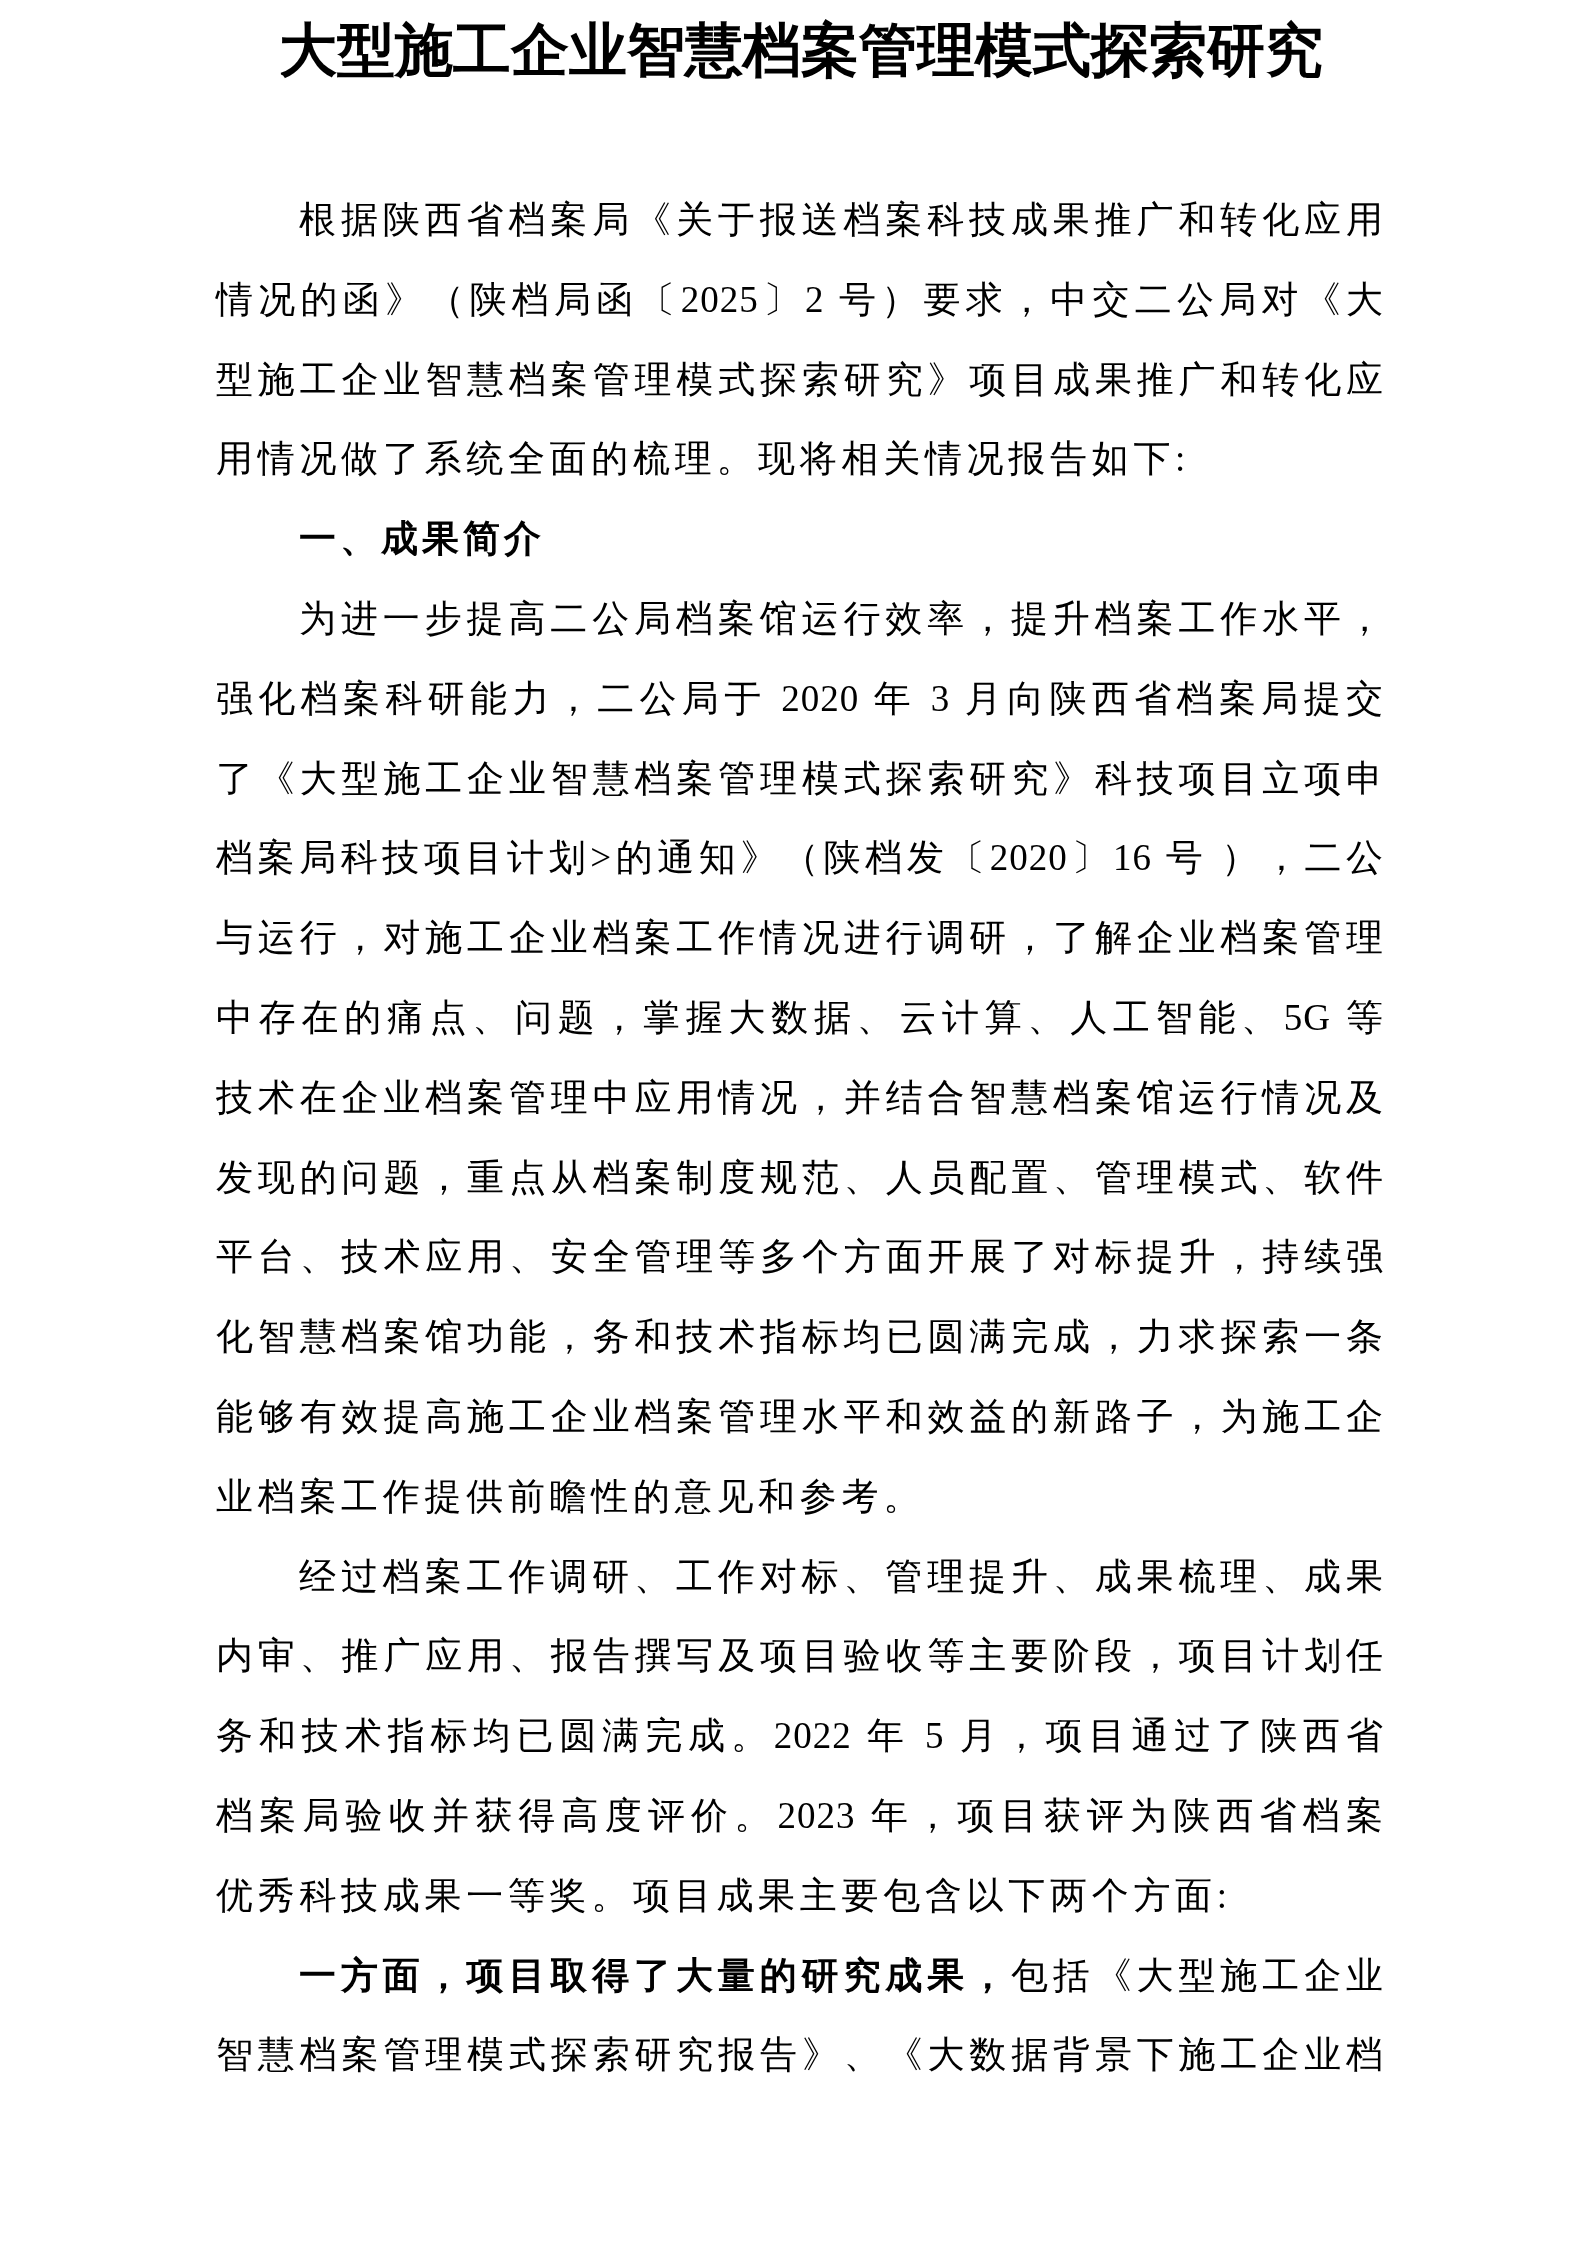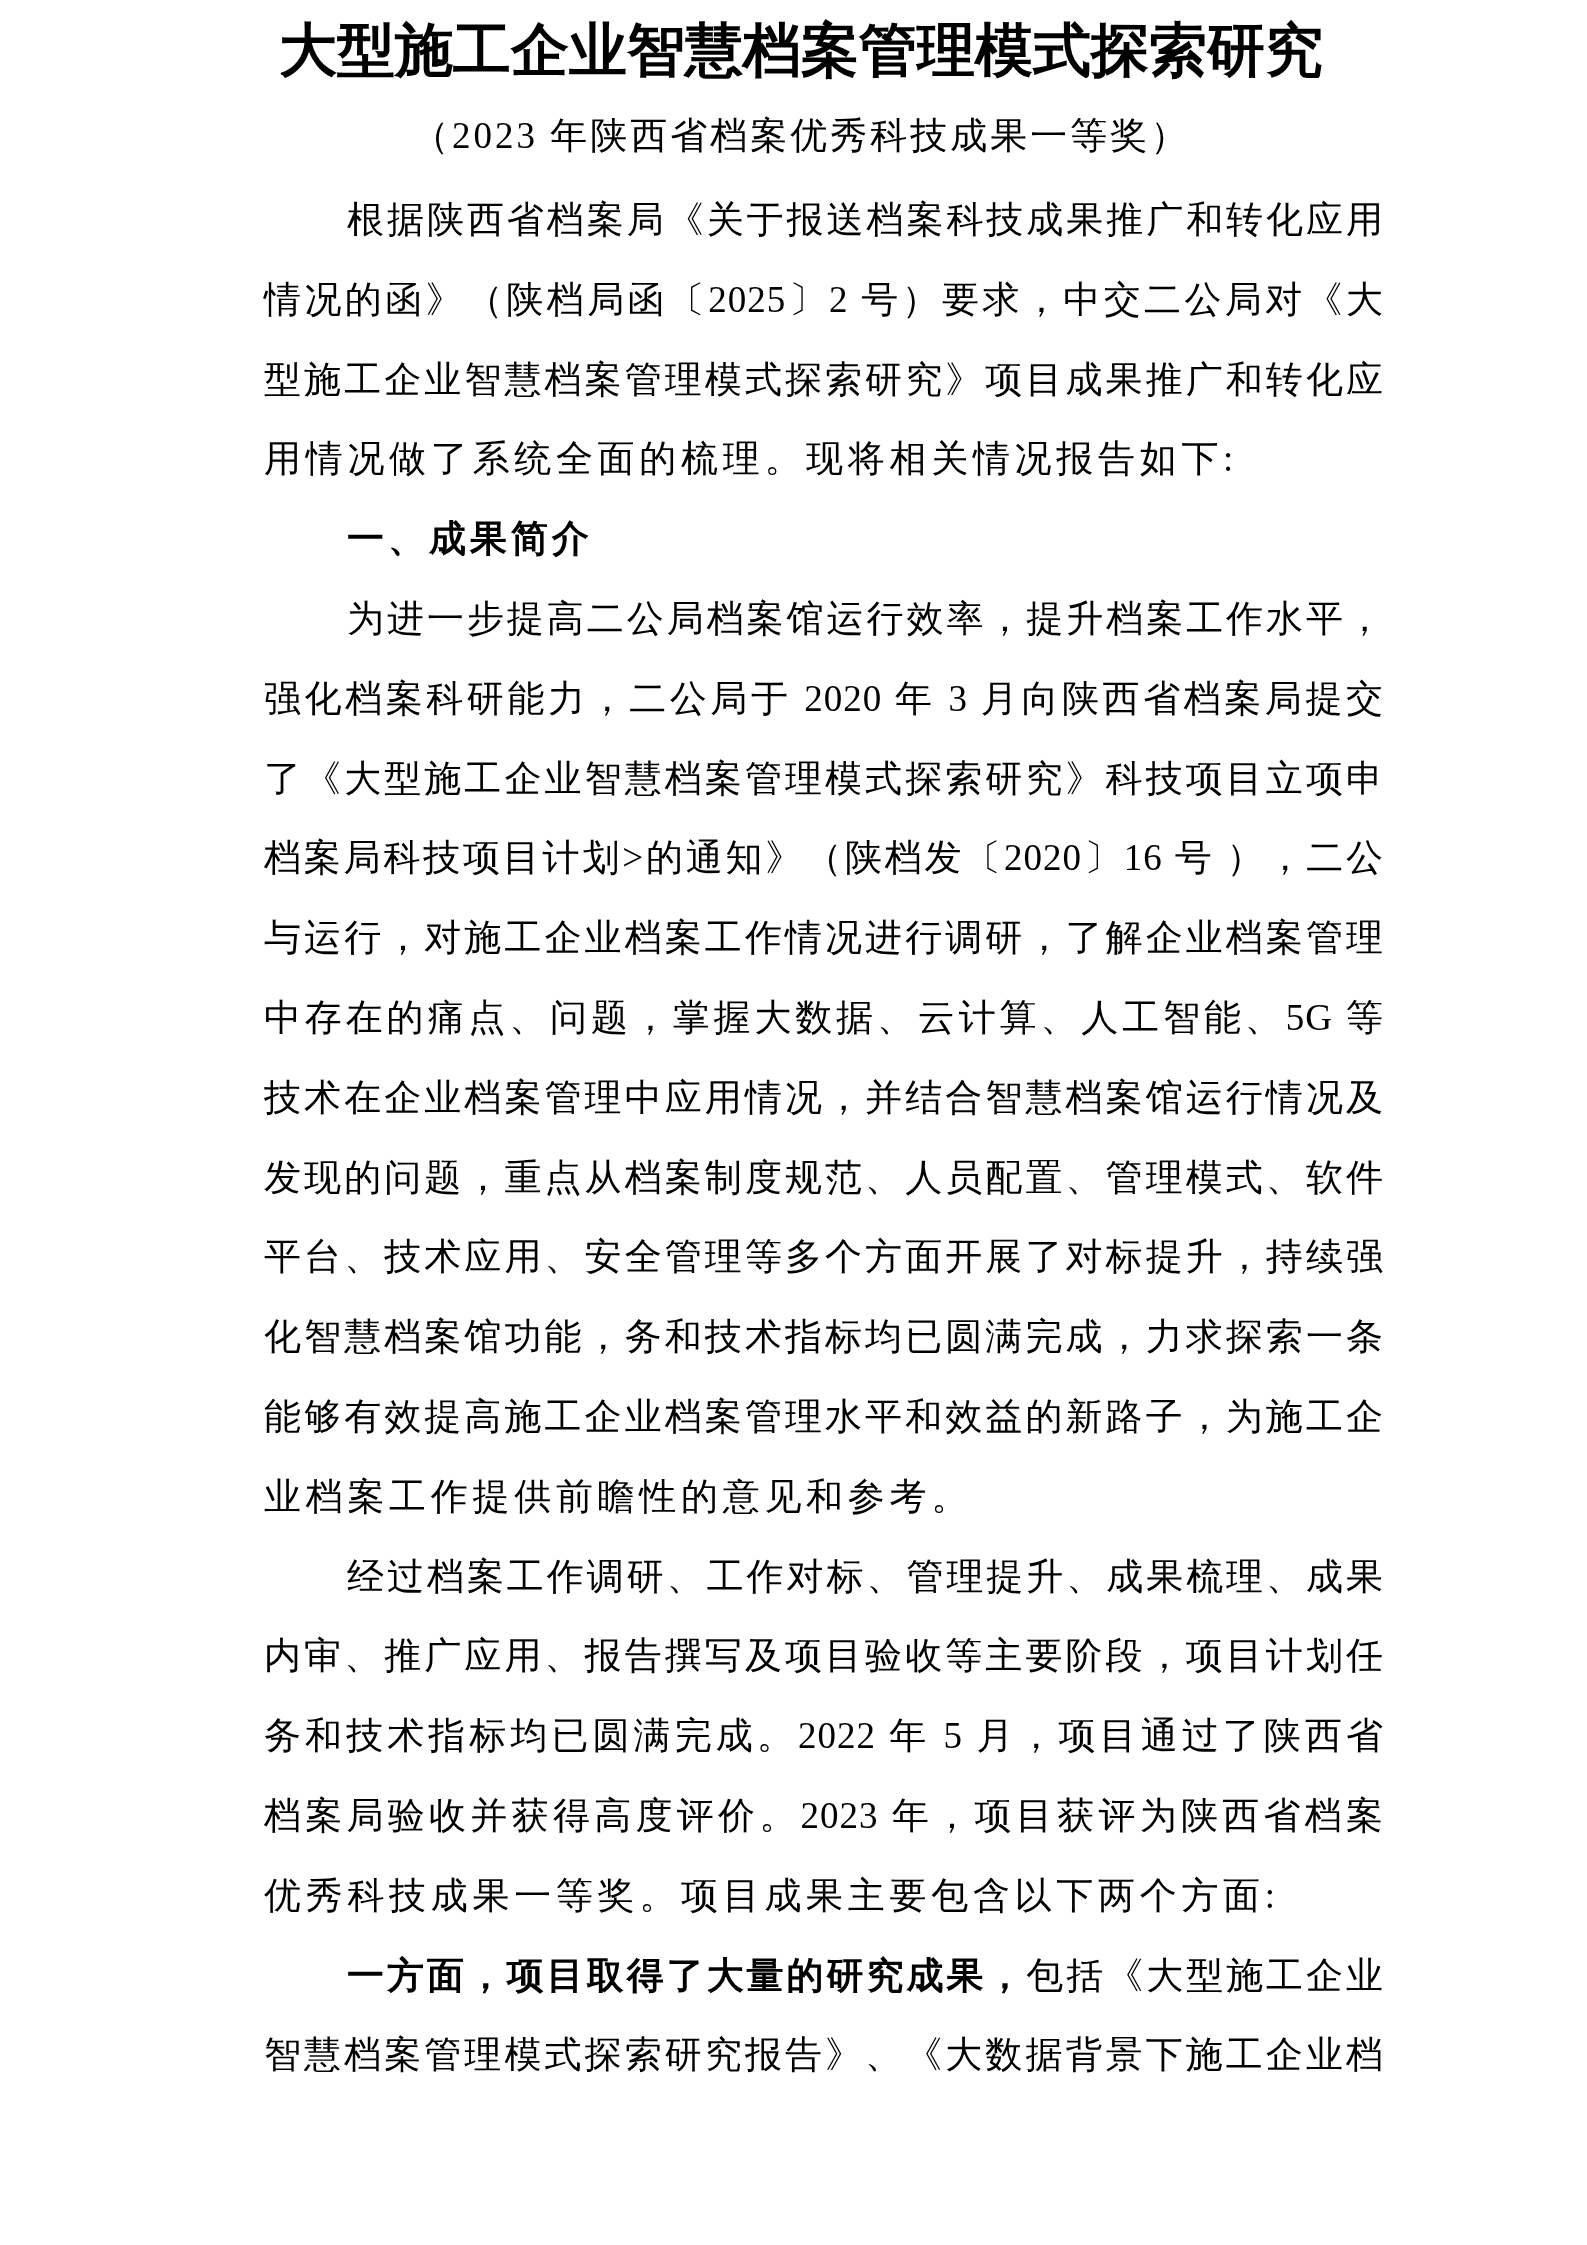--- a/index.html
+++ b/index.html
@@ -57,21 +57,20 @@
     font-size: 37px;
   }
   .line {
     height: 79.8px;
     line-height: 79.8px;
     white-space: nowrap;
     text-align: justify;
     text-align-last: justify;
     letter-spacing: 1px;
     overflow: visible;
-    margin-left: 48px;
   }
   .line.last {
     text-align: left;
     text-align-last: left;
     letter-spacing: 4.7px;
   }
   .line.indent {
     padding-left: 83px;
   }
   .heading {
@@ -85,21 +84,20 @@
   .bold {
     font-weight: bold;
   }
 </style>
 </head>
 <body>
 
 <div class="page">
 
   <div class="doc-title">大型施工企业智慧档案管理模式探索研究</div>
-  <div class="doc-subtitle">（2023 年陕西省档案优秀科技成果一等奖）</div>
 
   <div class="body-text">
 
     <div>
       <div class="line indent">根据陕西省档案局《关于报送档案科技成果推广和转化应用</div>
       <div class="line">情况的函》（陕档局函〔2025〕2 号）要求，中交二公局对《大</div>
       <div class="line">型施工企业智慧档案管理模式探索研究》项目成果推广和转化应</div>
       <div class="line last">用情况做了系统全面的梳理。现将相关情况报告如下:</div>
     </div>
 

